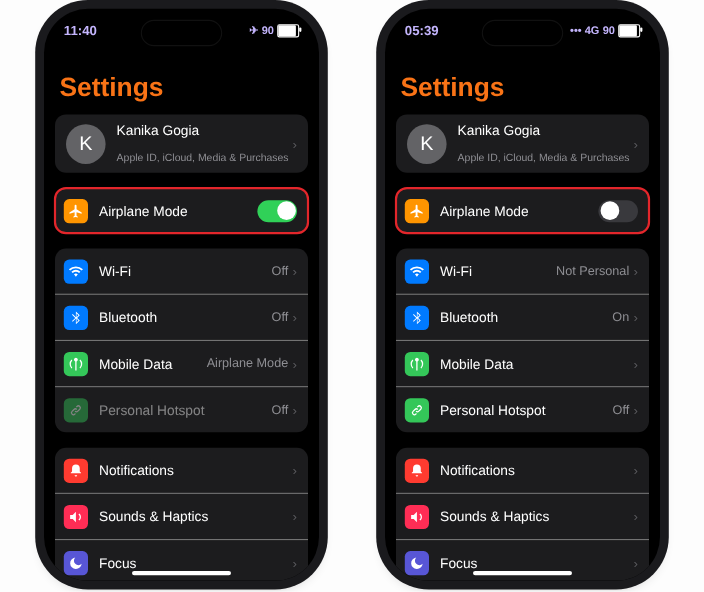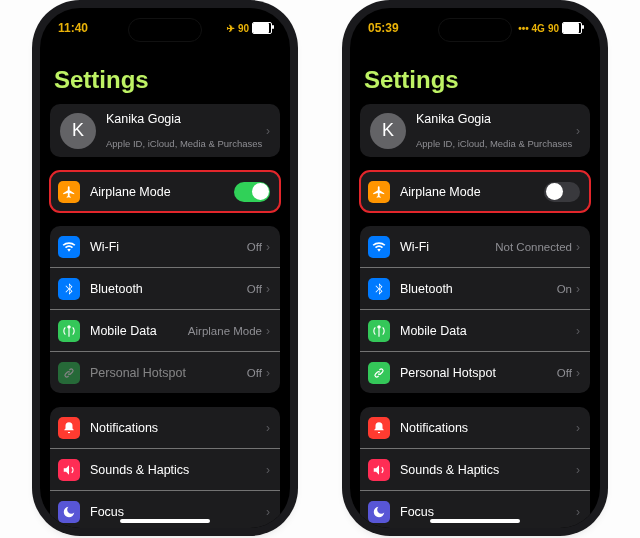--- a/index.html
+++ b/index.html
@@ -1,25 +1,25 @@
 <!DOCTYPE html>
 <html><head>
 <meta charset="utf-8">
 <style>
   body{margin:0;background:#fdfdfd;font-family:-apple-system,Helvetica,Arial,sans-serif;width:640px;height:538px;overflow:hidden;}
   .stage{display:flex;gap:60px;padding:8px 40px;}
   .phone{width:250px;height:520px;background:#000;border-radius:40px;position:relative;box-shadow:0 0 0 8px #1a1a1d, 0 4px 12px rgba(0,0,0,.3);overflow:hidden;}
   .notch{position:absolute;top:10px;left:50%;transform:translateX(-50%);width:72px;height:22px;background:#000;border-radius:14px;z-index:5;border:1px solid #111;}
-  .statusbar{position:absolute;top:0;left:0;right:0;height:40px;display:flex;justify-content:space-between;align-items:center;padding:0 18px;color:#eab308;font-size:12px;font-weight:600;z-index:3;text-align:center;}
+  .statusbar{position:absolute;top:0;left:0;right:0;height:40px;display:flex;justify-content:space-between;align-items:center;padding:0 18px;color:#c4b5fd;font-size:12px;font-weight:600;z-index:3;text-align:center;}
   .sb-right{display:flex;align-items:center;gap:3px;font-size:10px;}
   .batt{width:18px;height:10px;border:1px solid #fff;border-radius:2px;position:relative;}
   .batt::after{content:"";position:absolute;right:-3px;top:2px;width:2px;height:4px;background:#fff;border-radius:1px;}
   .batt i{display:block;background:#fff;height:100%;border-radius:1px;}
   .screen{position:absolute;top:40px;bottom:0;left:0;right:0;padding:0 10px;overflow:hidden;}
-  h1.title{color:#bef264;font-size:24px;font-weight:700;margin:18px 4px 10px;}
+  h1.title{color:#f97316;font-size:24px;font-weight:700;margin:18px 4px 10px;}
   .group{background:#1c1c1e;border-radius:10px;margin-bottom:14px;overflow:hidden;}
   .row{display:flex;align-items:center;min-height:33px;padding:4px 10px 4px 8px;border-top:1px solid #737373;}
   .group .row:first-child{border-top:none;}
   .row .icon{width:22px;height:22px;border-radius:5px;display:flex;align-items:center;justify-content:center;margin-right:10px;flex:none;}
   .row .icon svg{width:14px;height:14px;fill:#fff;}
   .row .label{flex:1;color:#fff;font-size:12.5px;}
   .row .label .sub{color:#8e8e93;font-size:9.5px;display:block;margin-top:12px;}
   .row .value{color:#8e8e93;font-size:11.5px;margin-right:4px;text-align:right;}
   .row .chev{color:#5a5a5e;font-size:12px;}
   .row.dim .label,.row.dim .icon{opacity:.45;}
@@ -202,21 +202,21 @@
       </div>
 
       <div class="group">
           <div class="row">
     <span class="icon c-blue">
               <svg viewBox="0 0 24 24">
                 <path d="M12 20l3-4a5 5 0 0 0-6 0zM5 12l2 2a8 8 0 0 1 10 0l2-2a11 11 0 0 0-14 0zM1 8l2 2a14 14 0 0 1 18 0l2-2a17 17 0 0 0-22 0z"></path>
               </svg>
             </span>
     <span class="label">Wi-Fi</span>
-    <span class="value">Not Connected</span>
+    <span class="value">Not Personal</span>
     <span class="chev">›</span>
   </div>
           <div class="row">
     <span class="icon c-blue">
               <svg viewBox="0 0 24 24">
                 <path d="M12 2v9L7 6 6 7l5 5-5 5 1 1 5-5v9l6-6-4-4 4-4zM13 5l3 3-3 3zM13 13l3 3-3 3z"></path>
               </svg>
             </span>
     <span class="label">Bluetooth</span>
     <span class="value">On</span>

